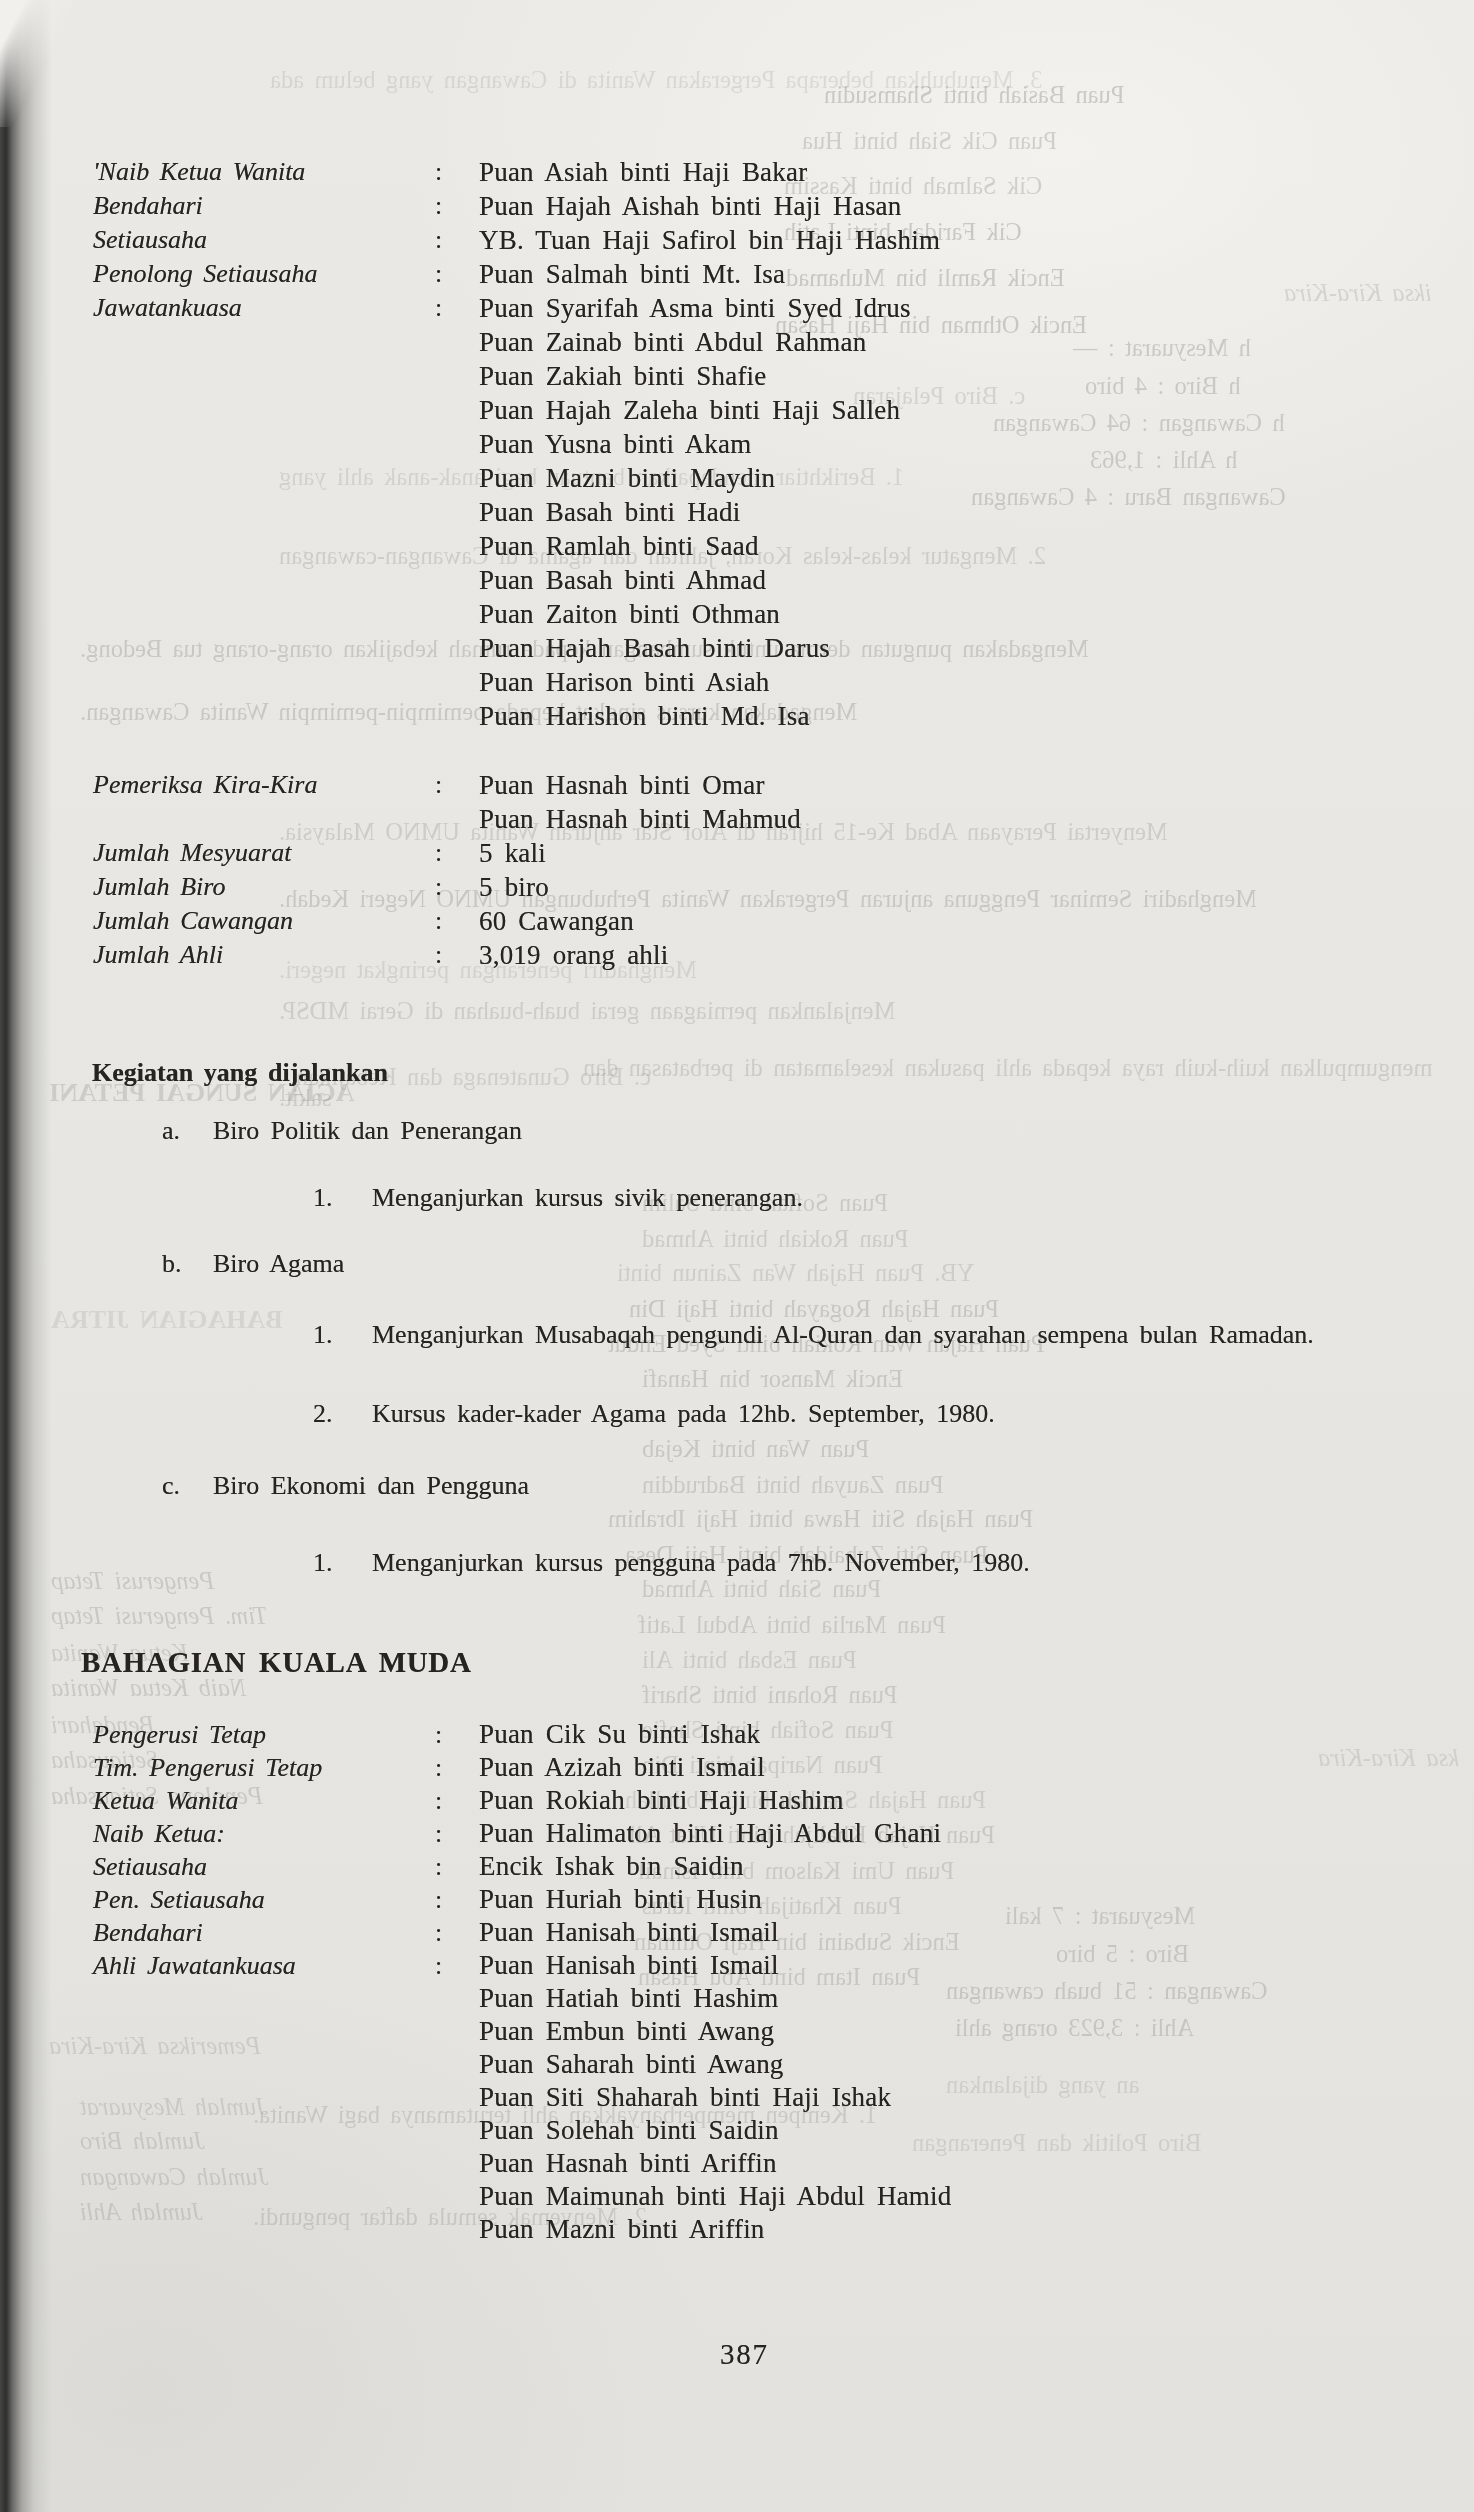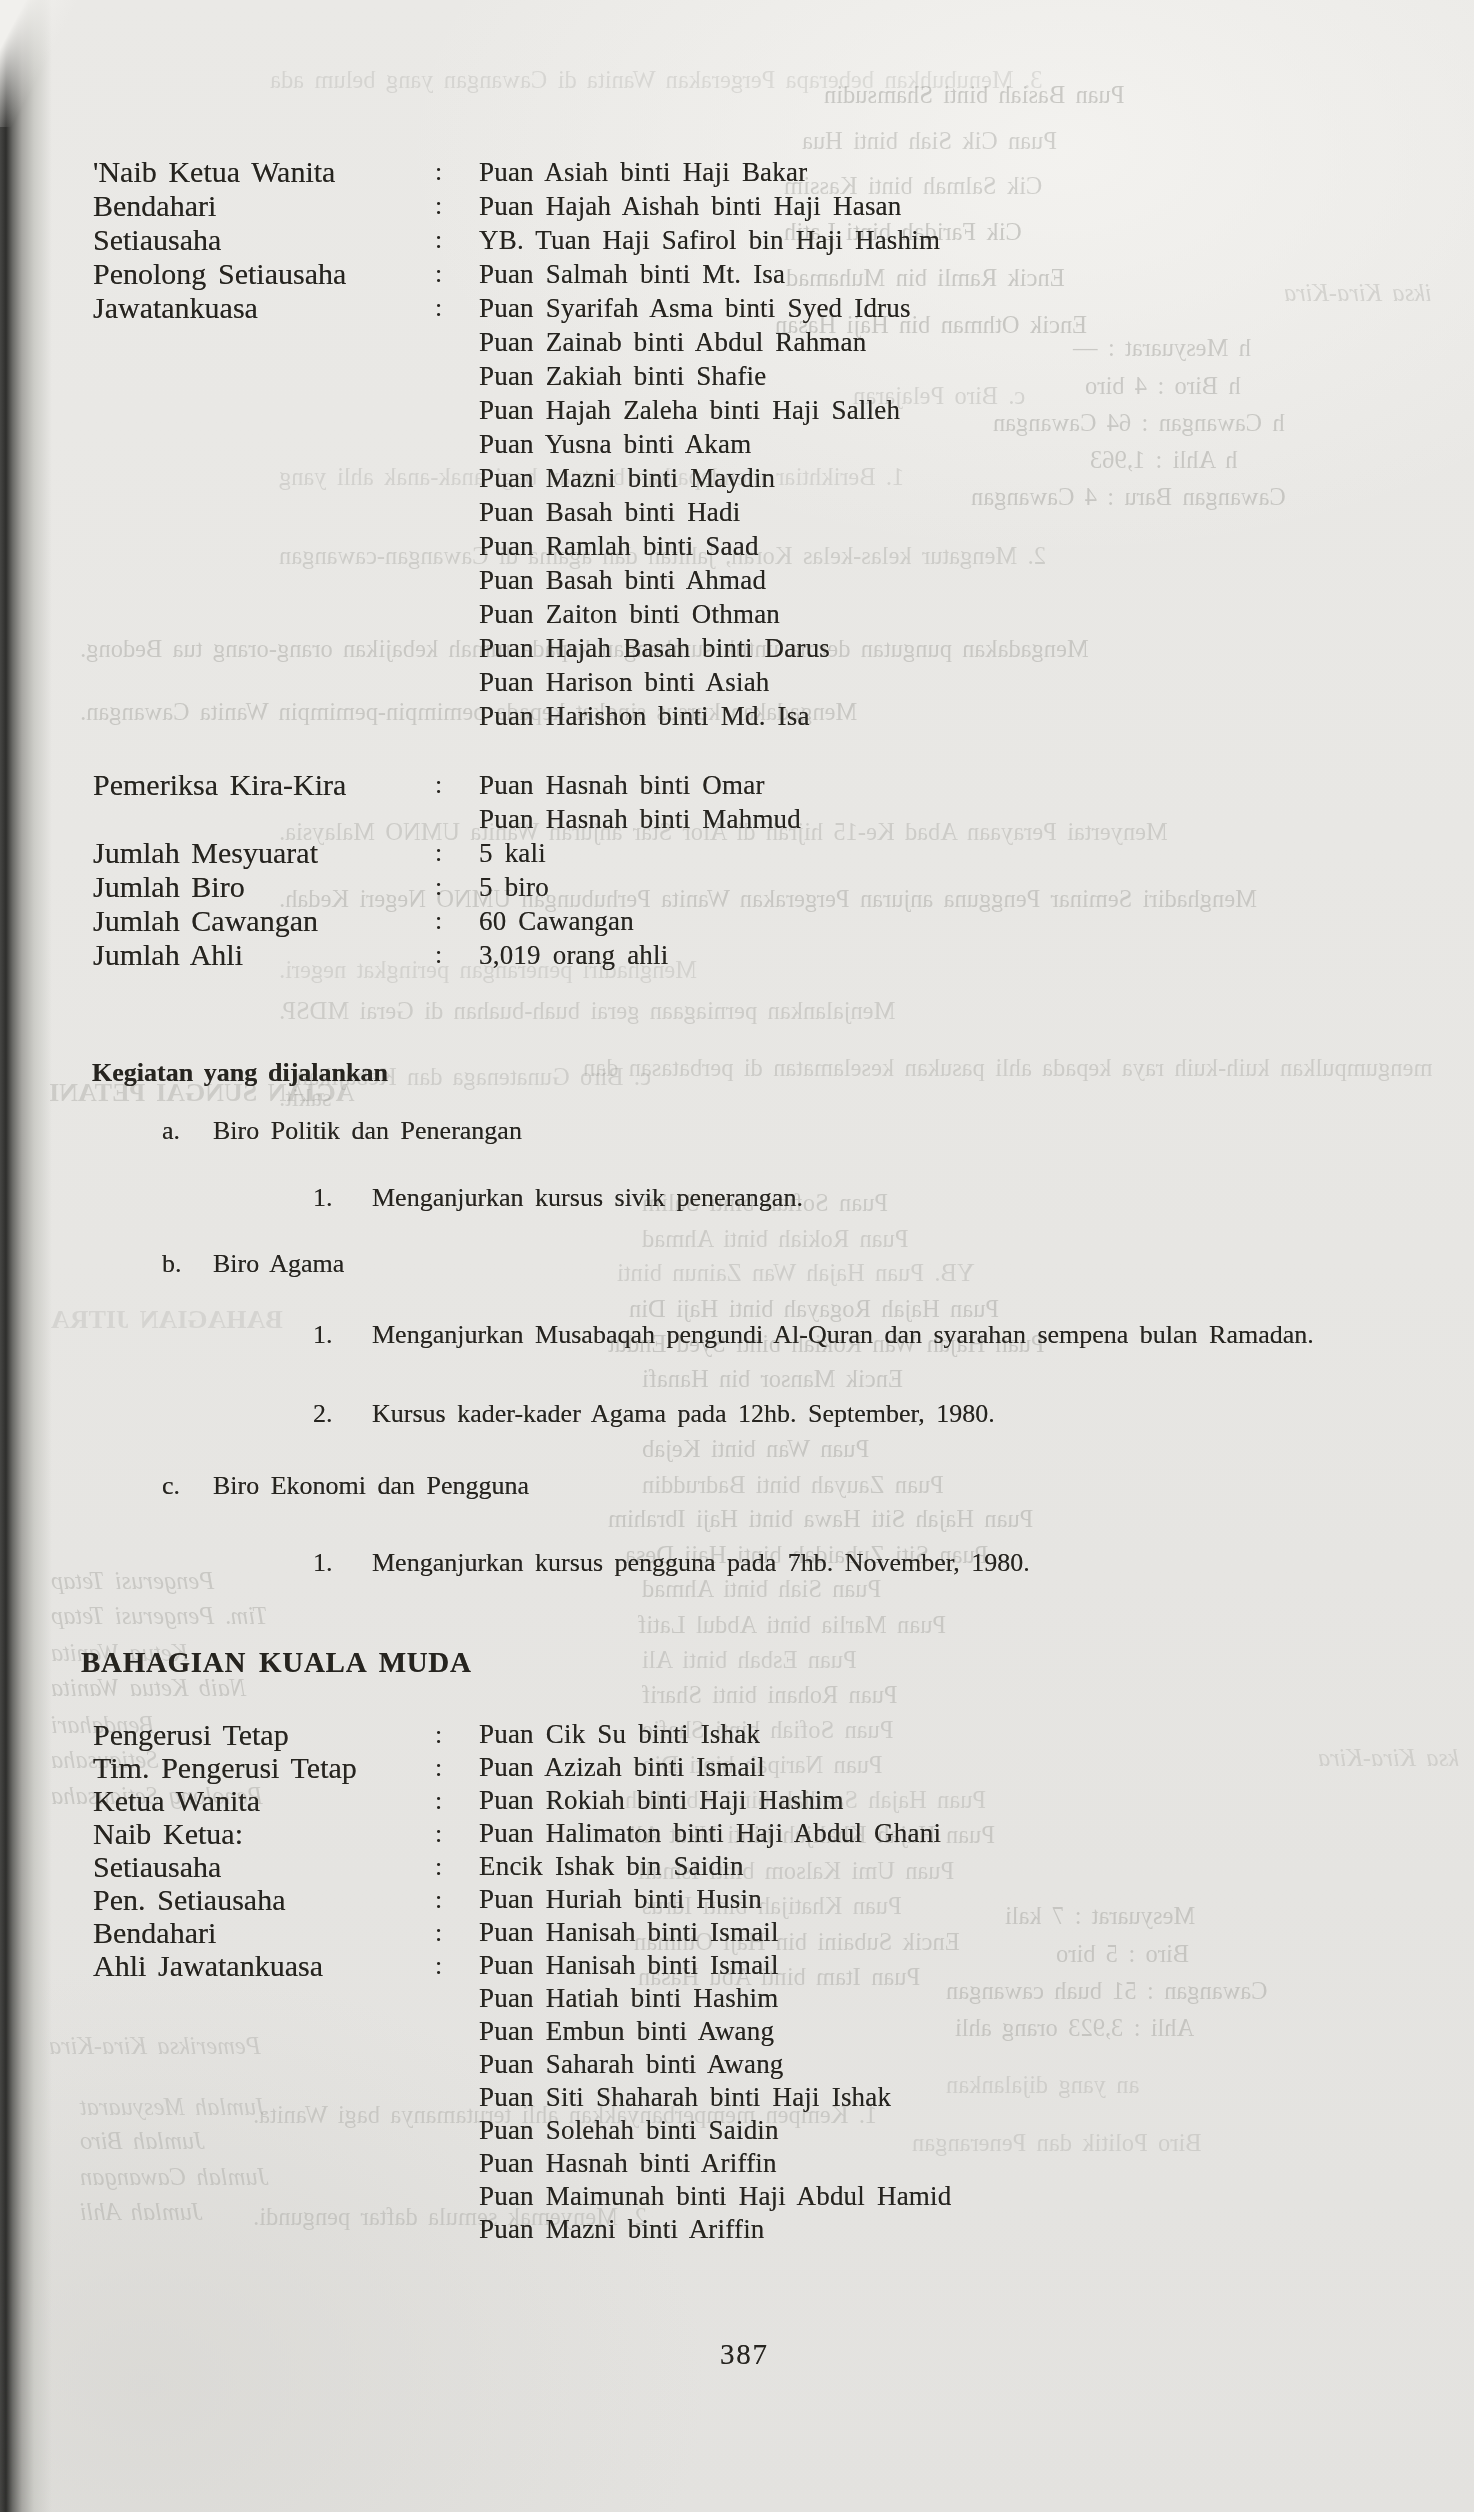--- a/index.html
+++ b/index.html
@@ -14,21 +14,21 @@
   .gutter{position:absolute;left:0;top:0;bottom:0;width:52px;
     background:linear-gradient(90deg,#454543 0px,#2e2e2c 6px,#6b6b68 12.7px,#a7a6a2 22px,#ccccc7 34px,rgba(204,204,199,0) 52px);}
   .corner-tl{position:absolute;left:0;top:0;width:76px;height:127px;
     background:linear-gradient(118deg,#f1f0ed 18%,rgba(241,240,237,0) 55%);}
   .ghost{position:absolute;white-space:nowrap;color:#6f6f69;transform:scaleX(-1);filter:blur(0.5px);word-spacing:4.2px;}
   .roster{position:absolute;left:93px;right:25px;}
   .s1{top:155px;}
   .s2{top:768px;}
   .s3{top:1718px;}
   .row{display:flex;align-items:flex-start;}
-  .lbl{width:342px;font-size:30px;line-height:34px;word-spacing:4.2px;}
+  .lbl{width:342px;font-style:italic;font-size:26px;line-height:34px;word-spacing:4.2px;}
   .coln{width:44px;font-size:26px;line-height:34px;}
   .names{flex:1;}
   .line{font-size:27px;line-height:34px;word-spacing:5px;letter-spacing:0.2px;}
   .s3 .lbl,.s3 .coln{line-height:33px;}
   .s3 .line{line-height:33px;}
   .kg{position:absolute;left:0;width:1474px;font-size:26px;word-spacing:5px;}
   .kg span{position:absolute;white-space:nowrap;}
   .kg .mA{left:162px;} .kg .tA{left:213px;}
   .kg .mB{left:313px;} .kg .tB{left:372px;}
   .kg-head{position:absolute;left:92px;font-size:26px;font-weight:bold;word-spacing:4.2px;white-space:nowrap;}

